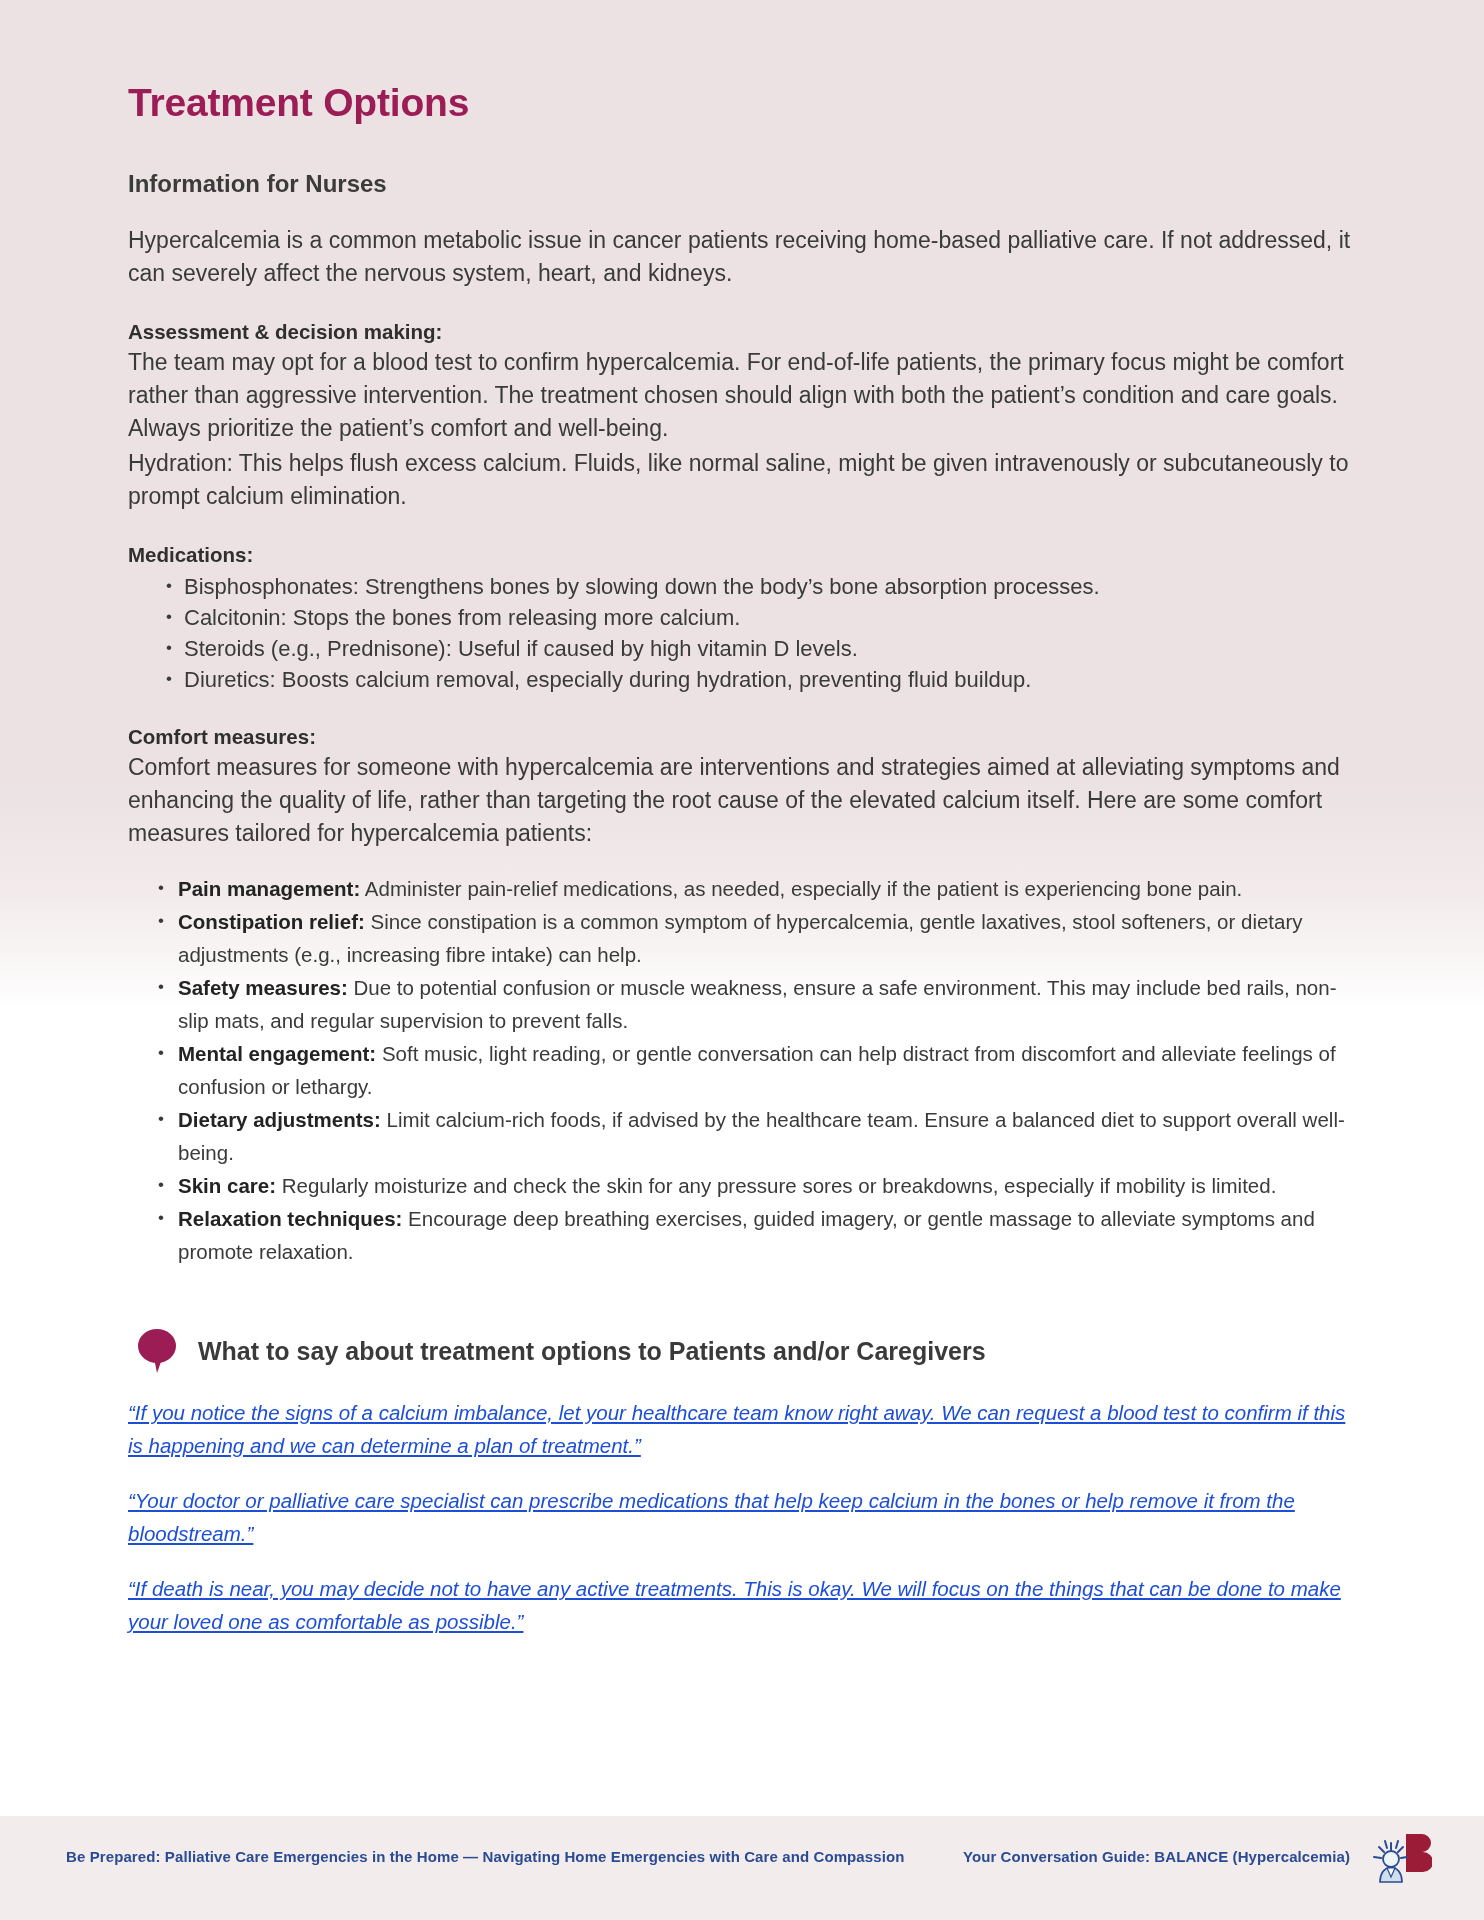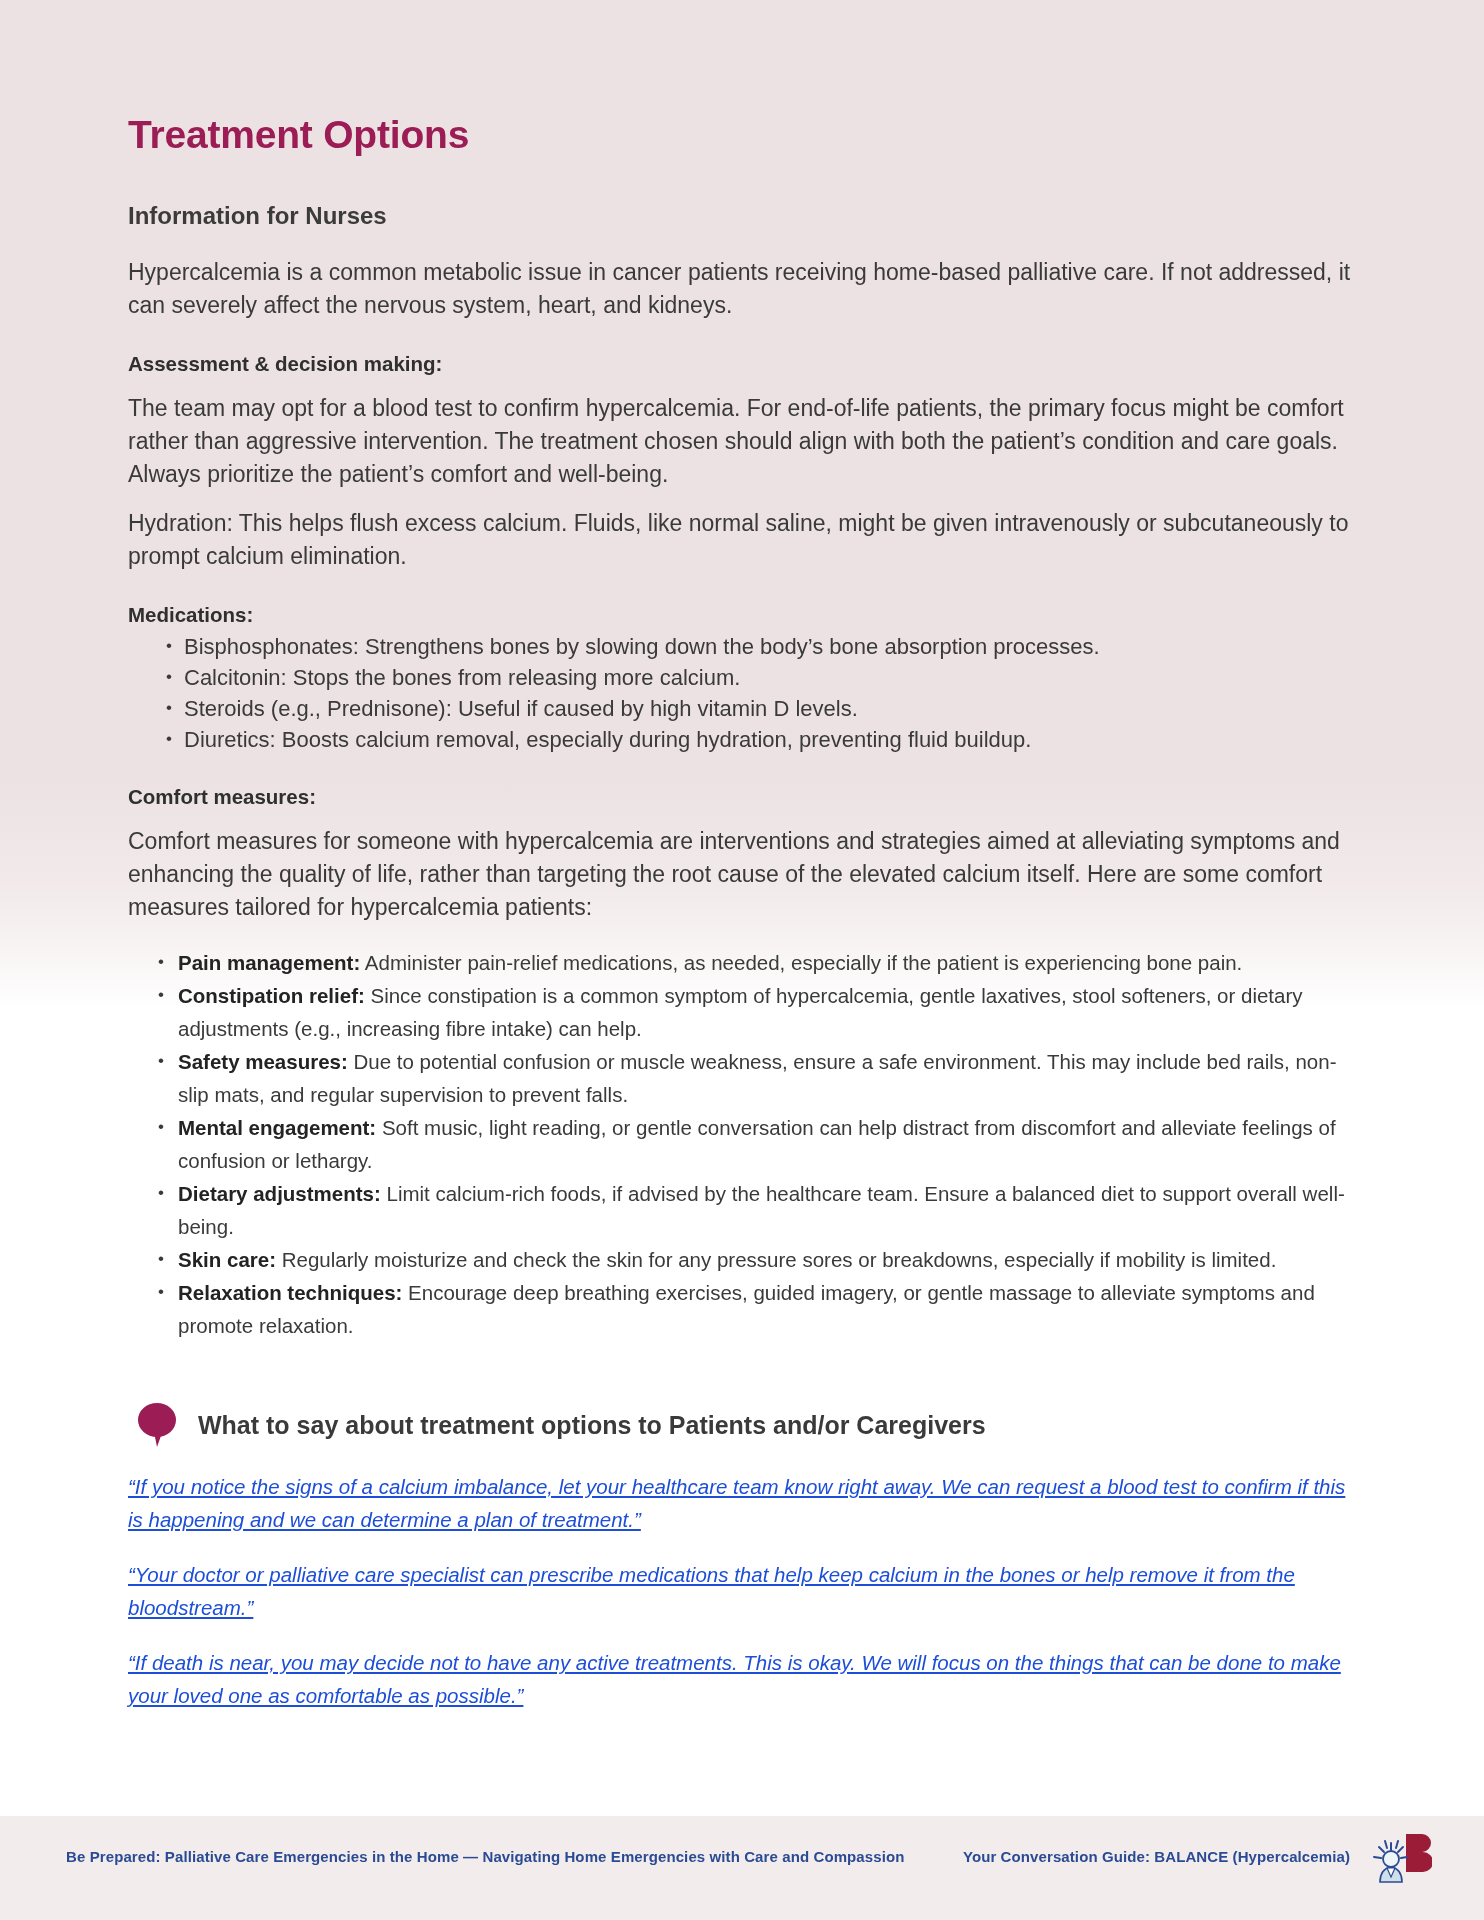--- a/index.html
+++ b/index.html
@@ -35,21 +35,21 @@
     left: 128px;
     top: 0;
     width: 1225px;
   }
 
   .page-title {
     color: #9c1d55;
     font-size: 39px;
     font-weight: bold;
     letter-spacing: -0.2px;
-    padding-top: 113px;
+    padding-top: 81px;
   }
 
   .subtitle {
     color: #3b3b3b;
     font-size: 24px;
     font-weight: bold;
     margin-top: 45px;
   }
 
   p.body {
@@ -60,21 +60,21 @@
   }
 
   .sec-head {
     color: #2f2f2f;
     font-size: 20.5px;
     font-weight: bold;
     margin-top: 30px;
   }
 
   p.tight {
-    margin-top: 16px;
+    margin-top: 2px;
   }
 
   ul.simple {
     list-style: none;
     margin-top: 4px;
     padding-left: 38px;
   }
 
   ul.simple li {
     color: #3a3a3a;

